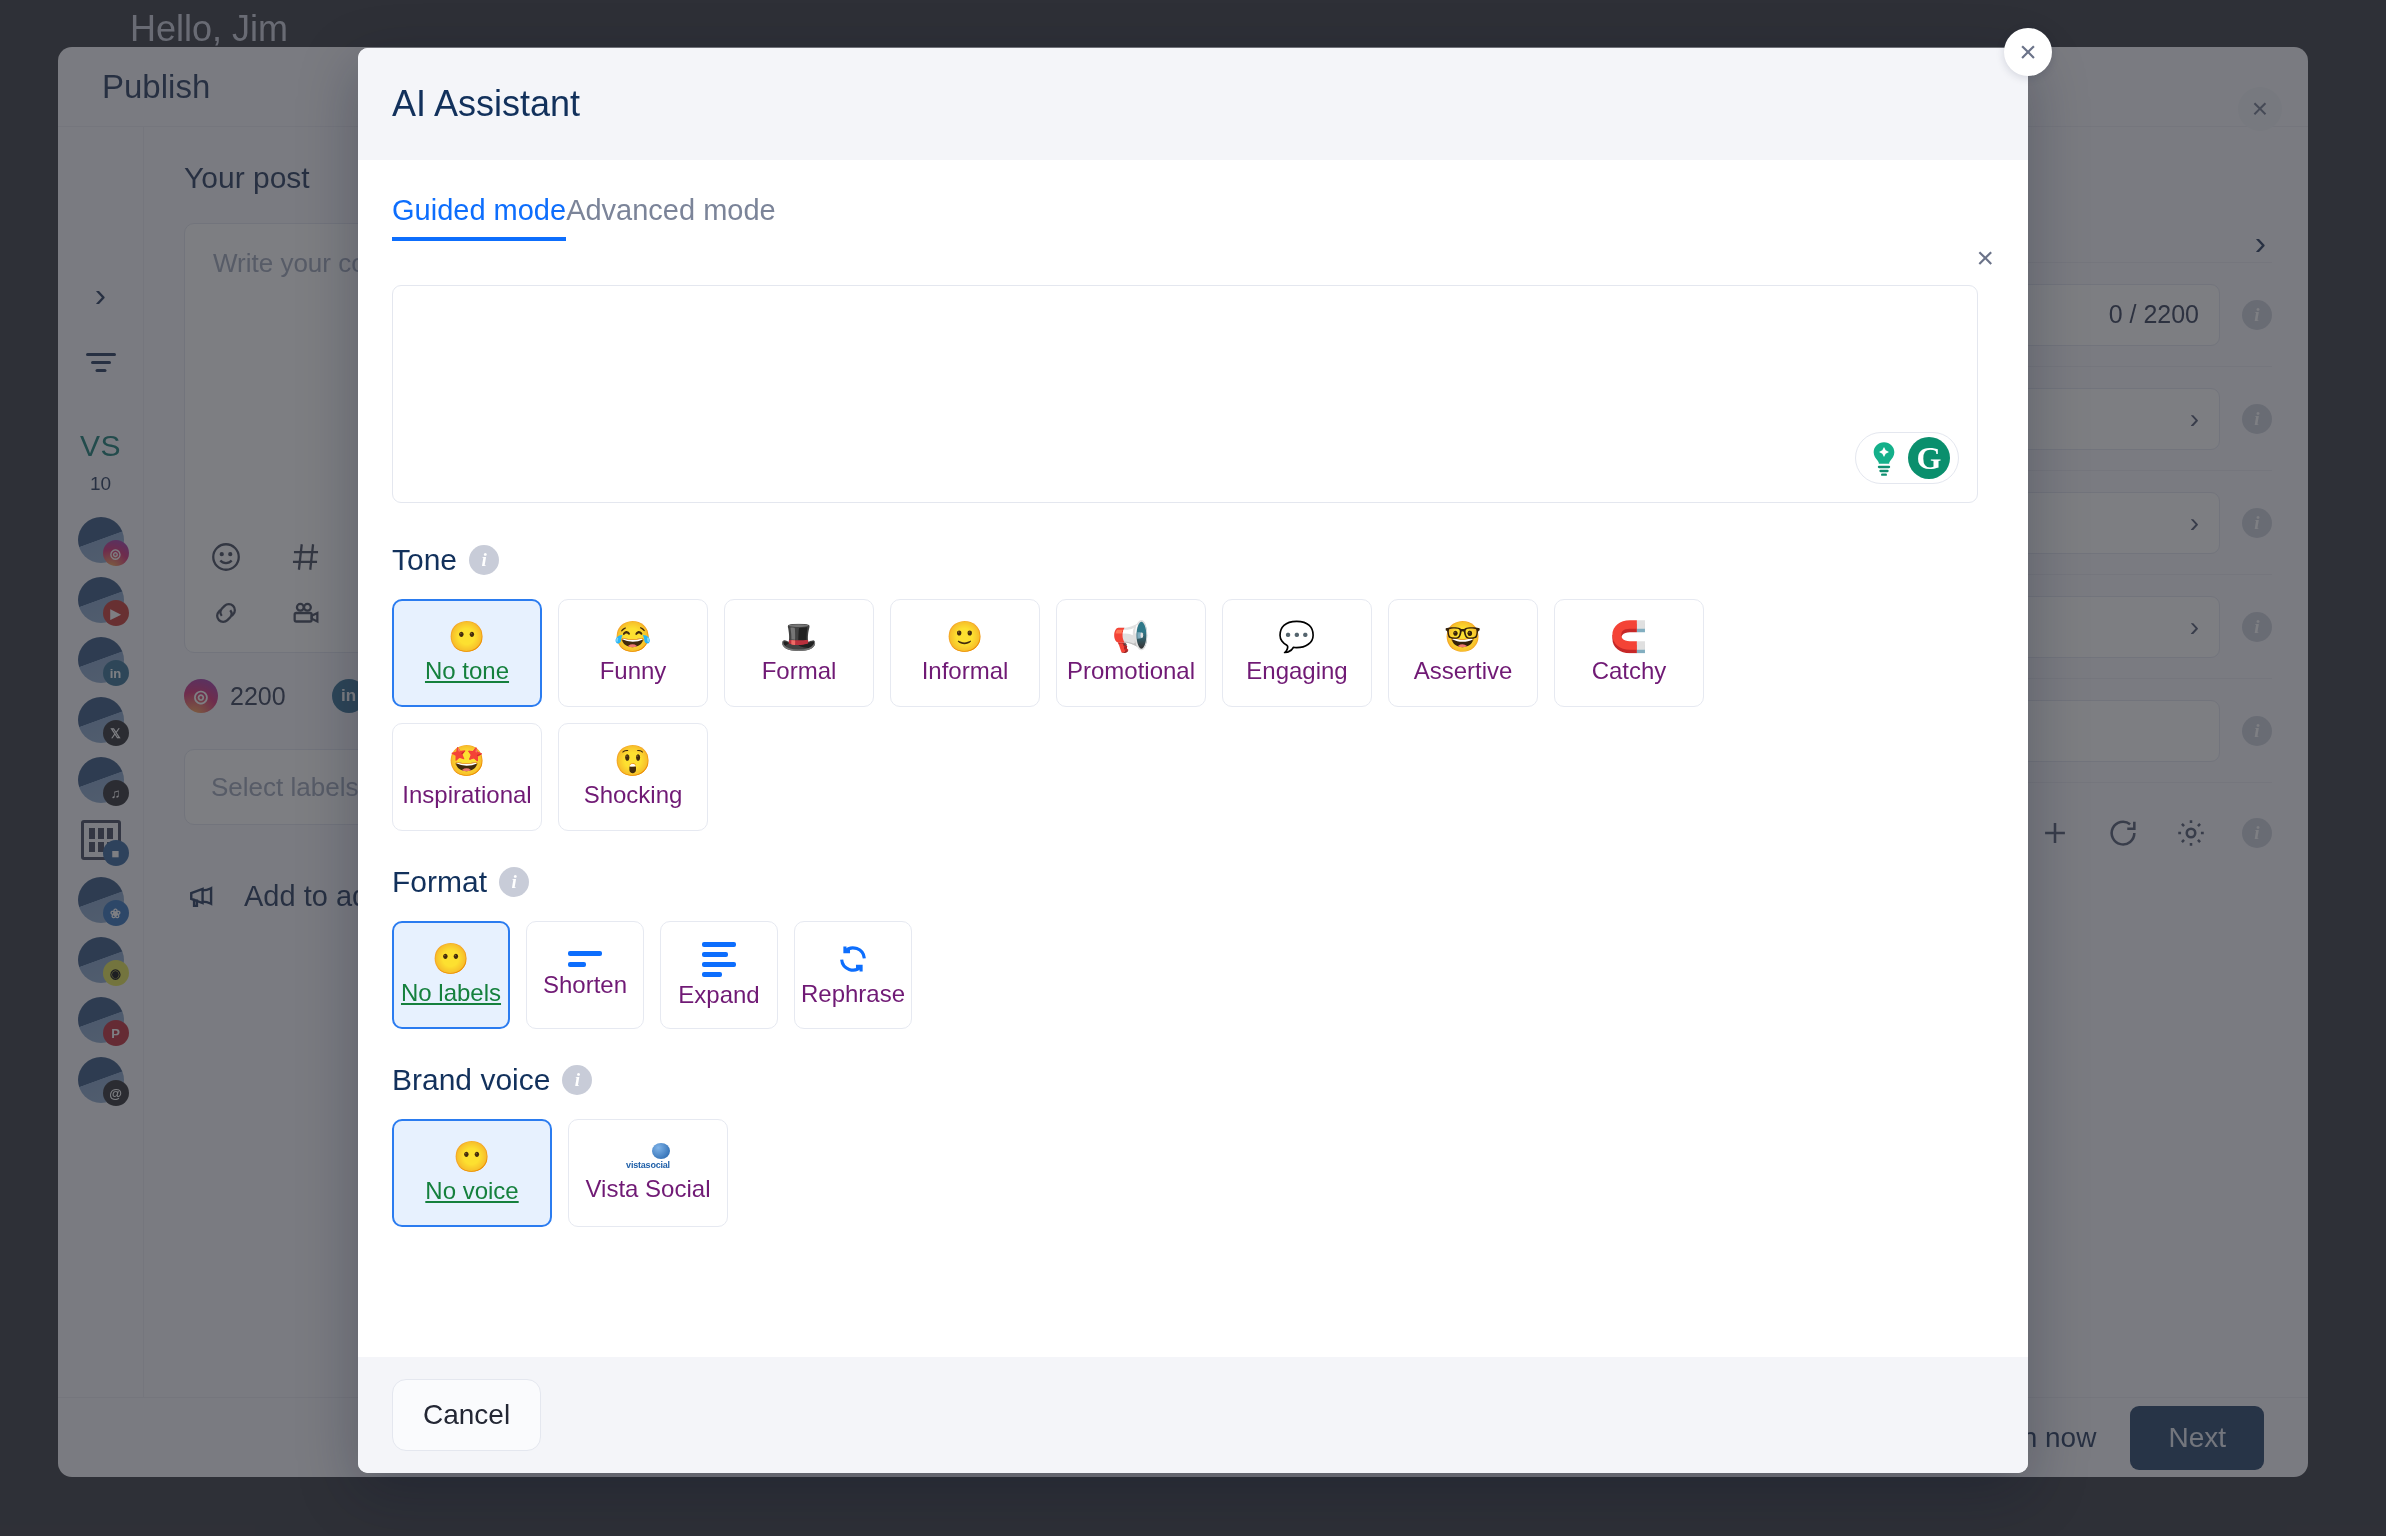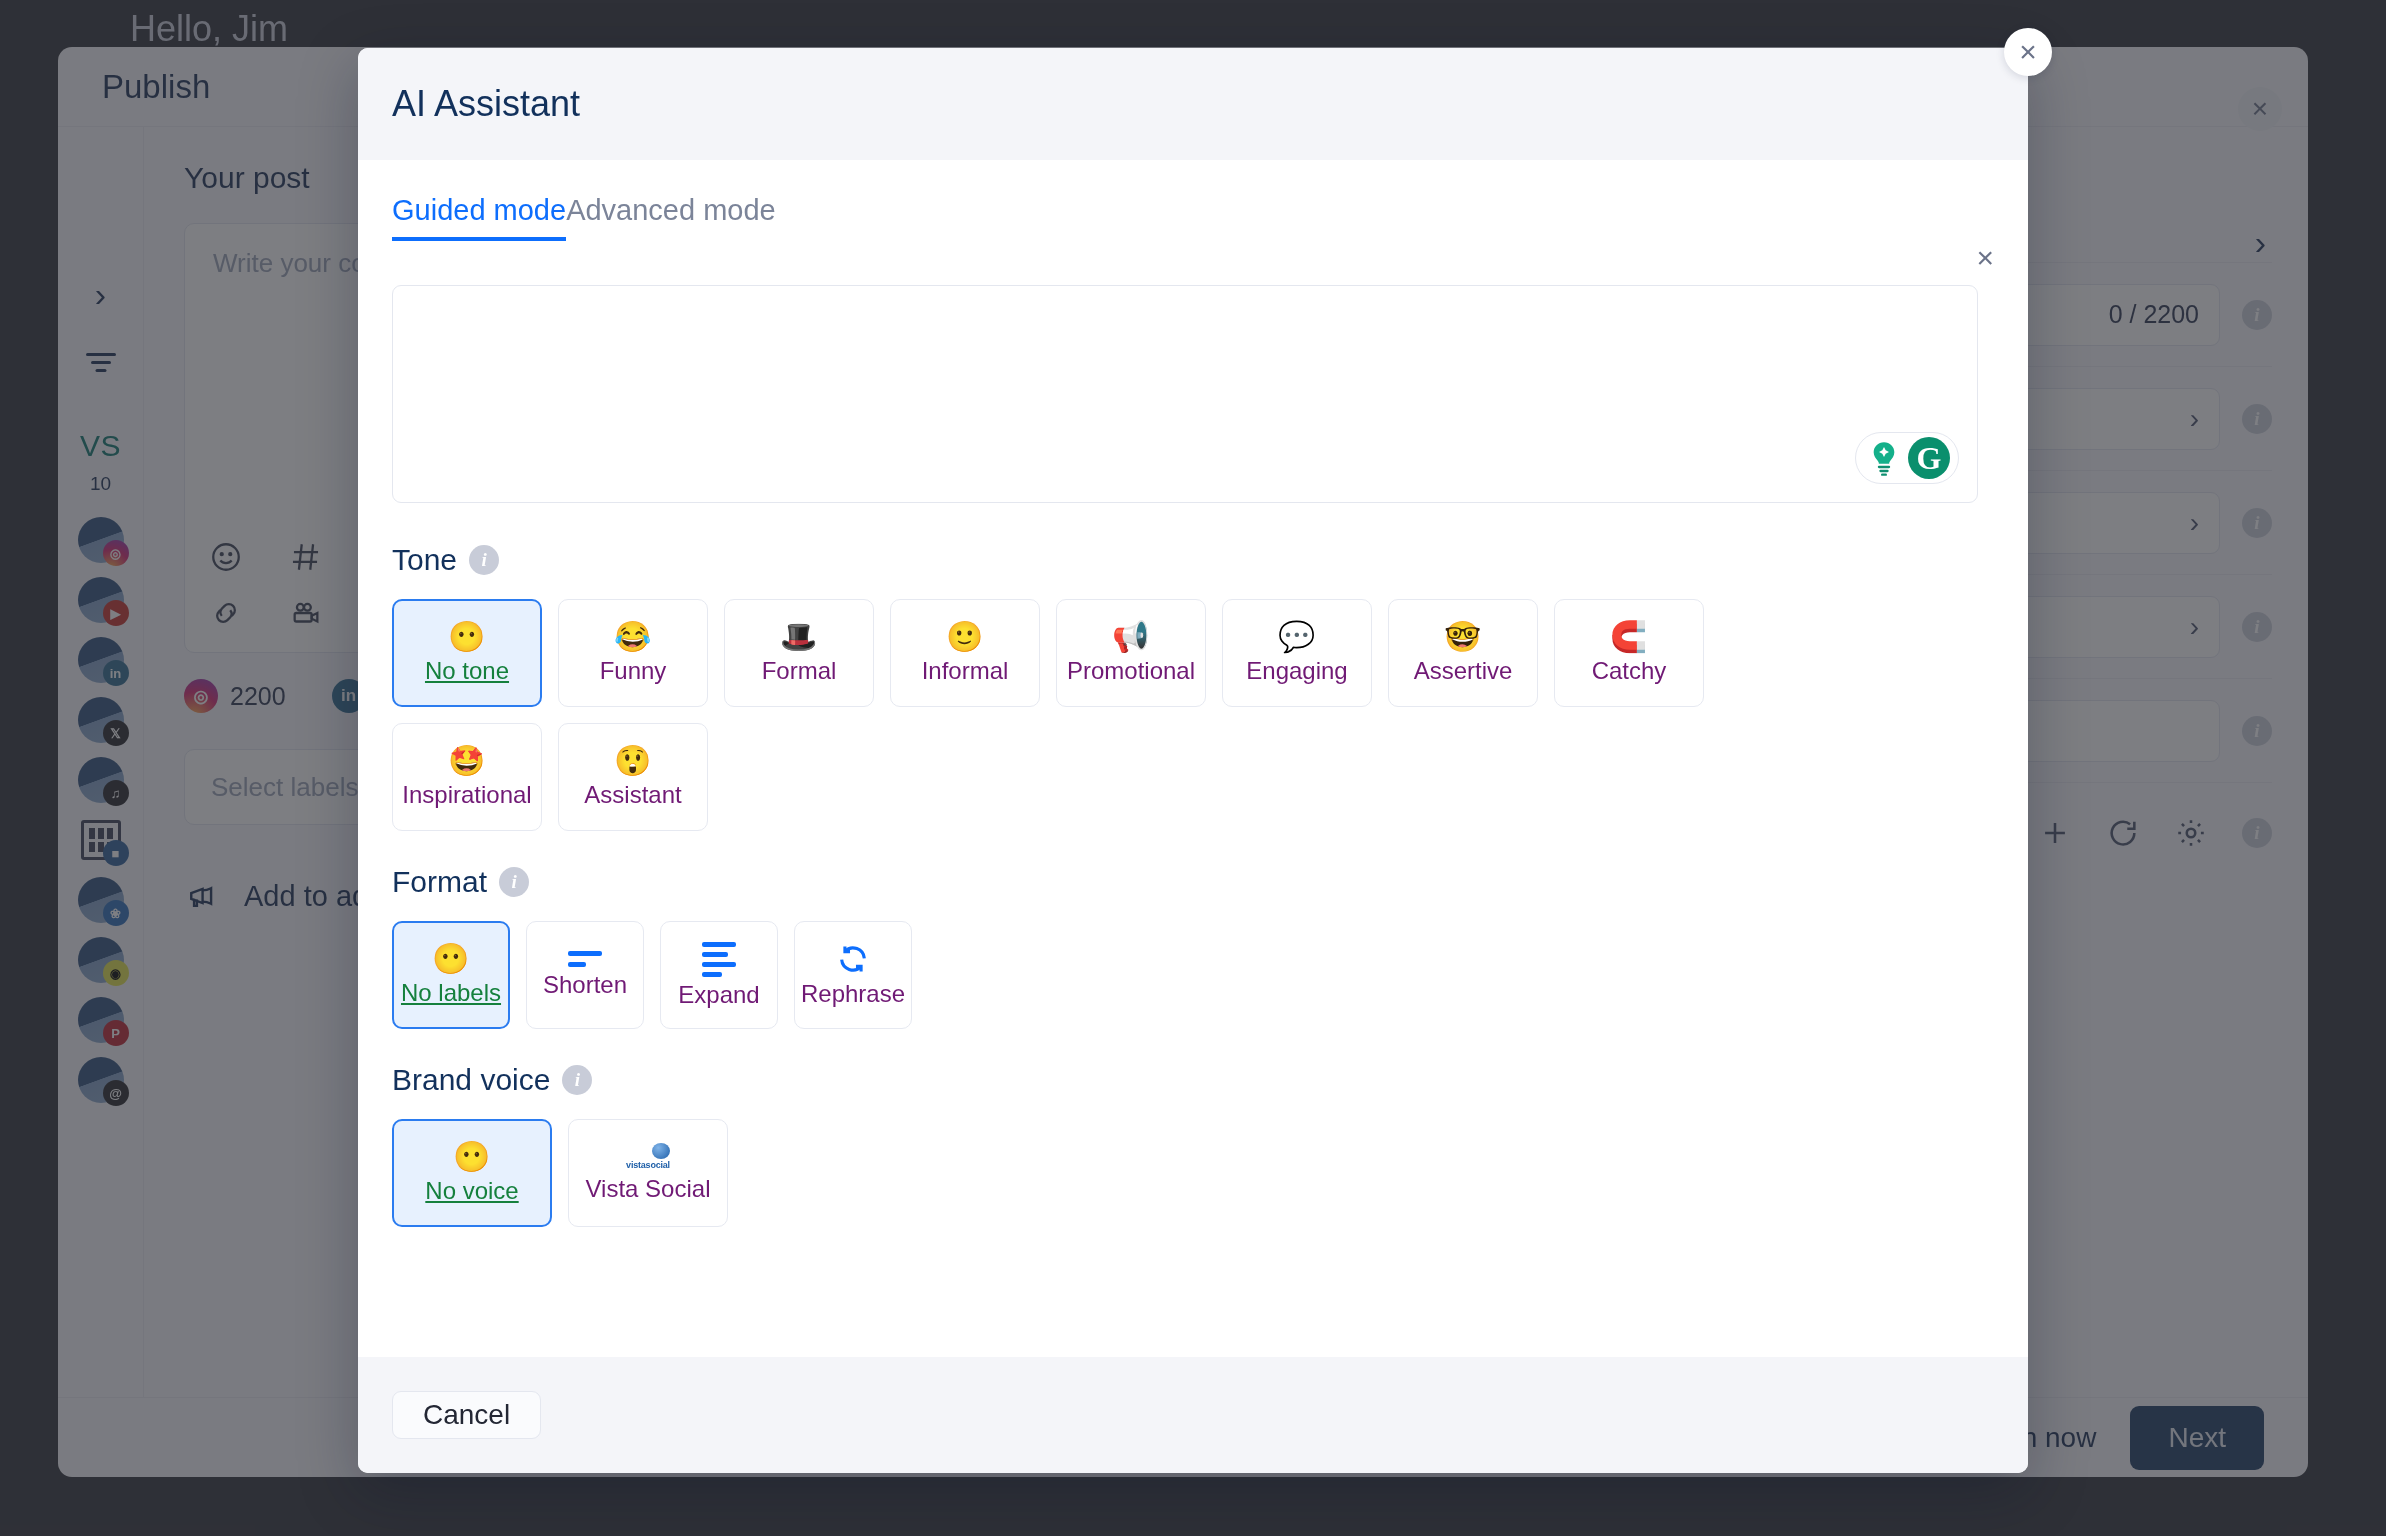--- a/index.html
+++ b/index.html
@@ -218,22 +218,22 @@
   .vs-logo-dot { width: 18px; height: 16px; border-radius: 50% 50% 50% 50%;
                  background: radial-gradient(circle at 35% 30%, #7fb3e8, #1e5fa8); }
   .vs-logo-txt { font-size: 9px; color: #1e5fa8; font-weight: bold; letter-spacing: -.2px; }
 
   .m-footer {
     height: 116px; background: #f4f5f9;
     border-radius: 0 0 10px 10px;
     display: flex; align-items: center; padding: 0 34px;
   }
   .btn-cancel {
-    background: #fafbfd; border: 1px solid #e4e7ef; border-radius: 9px;
-    height: 48px; padding: 0 30px; font-size: 28px; color: #232734;
+    background: #fafbfd; border: 1px solid #e4e7ef; border-radius: 14px;
+    height: 72px; padding: 0 30px; font-size: 28px; color: #232734;
     font-family: inherit; cursor: pointer;
   }
 </style>
 </head>
 <body>
 
 <div id="backdrop">
   <div class="bg-hello">Hello, Jim</div>
 
   <div class="bg-publish-modal">
@@ -479,21 +479,21 @@
       <div class="opt">
         <span class="emo">🧲</span>
         <span class="lbl">Catchy</span>
       </div>
       <div class="opt">
         <span class="emo">🤩</span>
         <span class="lbl">Inspirational</span>
       </div>
       <div class="opt">
         <span class="emo">😲</span>
-        <span class="lbl">Assistant</span>
+        <span class="lbl">Shocking</span>
       </div>
     </div>
 
     <div class="section-label">
       <span>Format</span>
       <span class="info-i">i</span>
     </div>
     <div class="opt-grid format">
       <div class="opt sel">
         <span class="emo">😶</span>

